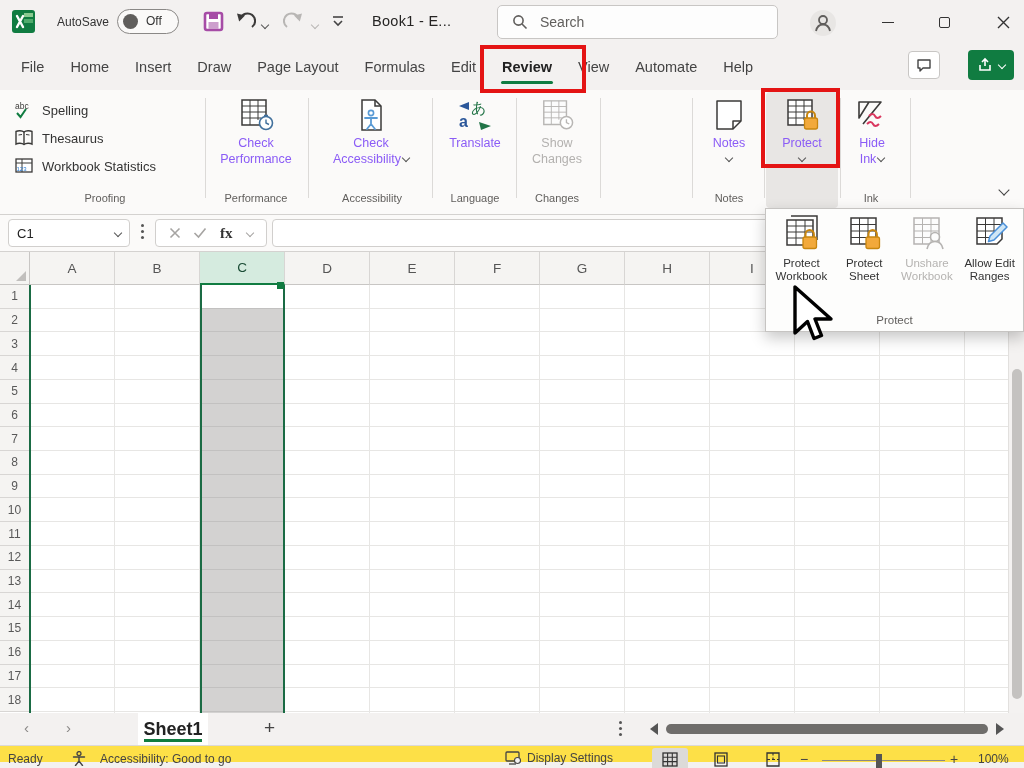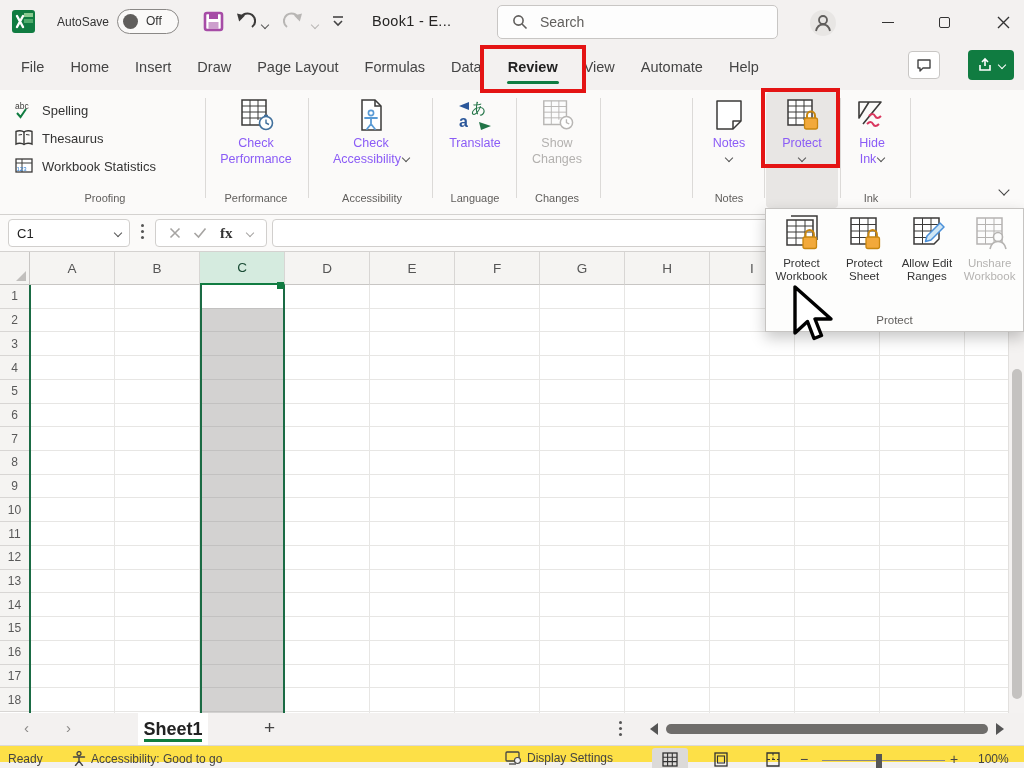--- a/index.html
+++ b/index.html
@@ -82,21 +82,21 @@
 .sheet-tab::after { content:""; position:absolute; left:6px; right:6px; bottom:3px; height:3px; background:#107C41; }
 .addsheet { position:absolute; left:264px; top:4px; font-size:19px; color:#444; }
 .sheet-dots { position:absolute; left:619px; top:8px; }
 .hscroll-left { position:absolute; left:650px; top:10px; border-top:6px solid transparent; border-bottom:6px solid transparent; border-right:8px solid #555; }
 .hscroll-right { position:absolute; left:996px; top:10px; border-top:6px solid transparent; border-bottom:6px solid transparent; border-left:8px solid #555; }
 .hthumb { position:absolute; left:666px; top:11px; width:322px; height:10px; background:#6f6d6b; border-radius:5px; }
 
 
 .statusbar { position:absolute; left:0; top:745px; width:1024px; height:17px; background:#fde047; border-top:1px solid #dbd9d7; font-size:12px; color:#444;padding-left:12px; }
 .sb-ready { position:absolute; left:8px; top:6px; }
-.sb-acc { position:absolute; left:72px; top:5px; display:flex; align-items:center; gap:5px; }
+.sb-acc { position:absolute; left:72px; top:5px; display:flex; align-items:center; gap:14px; }
 .sb-disp { position:absolute; left:505px; top:5px; display:flex; align-items:center; gap:5px; }
 .view-btn { position:absolute; top:2px; width:36px; height:22px; display:flex; align-items:center; justify-content:center; border-radius:3px; }
 .view-btn.active { background:#dcdad8; }
 .zoom-minus { position:absolute; left:800px; top:5px; font-size:14px; color:#444; }
 .zoom-track { position:absolute; left:822px; top:14px; width:123px; height:1px; background:#8a8886; }
 .zoom-handle { position:absolute; left:876px; top:8px; width:6px; height:14px; background:#555; }
 .zoom-plus { position:absolute; left:950px; top:5px; font-size:14px; color:#444; }
 .zoom-pct { position:absolute; left:978px; top:6px; }
 
 
@@ -177,21 +177,21 @@
   </div>
 
   <div class="tabrow">
     <div style="display:flex; height:100%;text-align:center;">
         <div class="mtab">File</div>
         <div class="mtab">Home</div>
         <div class="mtab">Insert</div>
         <div class="mtab">Draw</div>
         <div class="mtab">Page Layout</div>
         <div class="mtab">Formulas</div>
-        <div class="mtab">Data</div>
+        <div class="mtab">Edit</div>
         <div class="mtab active">Review</div>
         <div class="mtab">View</div>
         <div class="mtab">Automate</div>
         <div class="mtab">Help</div>
       </div>
     <div class="comment-btn">
       <svg width="16" height="15" viewBox="0 0 16 15">
         <path d="M2 2 h12 v8 h-7 l-3 3 v-3 h-2 z" fill="none" stroke="#444" stroke-width="1.4" stroke-linejoin="round"></path>
       </svg>
     </div>
@@ -462,37 +462,37 @@
       </div>
       <div class="pm-item">
         <svg width="36" height="36" viewBox="0 0 36 36">
           <path d="M5 3 h25 v21 l-5 5 h-20 z" fill="#fff" stroke="#3b3a39" stroke-width="1.5"></path>
           <path d="M5 9.5 h25 M5 16 h25 M5 22.5 h20 M13.5 3 v26 M22 3 v21" stroke="#3b3a39" stroke-width="1"></path>
           <path d="M22.5 22 v-2.8 a4.2 4.2 0 0 1 8.4 0 V22" fill="none" stroke="#C8860F" stroke-width="2"></path>
           <rect x="20" y="22" width="13.5" height="11.5" rx="2" fill="#F2A93B" stroke="#C8860F" stroke-width="1.3"></rect>
         </svg>
         <div class="pm-label">Protect Sheet</div>
       </div>
-      <div class="pm-item">
-        <svg width="36" height="36" viewBox="0 0 36 36">
-          <path d="M5 3 h25 v21 l-5 5 h-20 z" fill="#fff" stroke="#3b3a39" stroke-width="1.5"></path>
-          <path d="M5 9.5 h25 M5 16 h25 M5 22.5 h20 M13.5 3 v26 M22 3 v21" stroke="#3b3a39" stroke-width="1"></path>
-          <path d="M31 8 l4 4 -13 13 -5.5 1.5 1.5 -5.5 z" fill="#cfe6f5" stroke="#4A90D9" stroke-width="1.5" stroke-linejoin="round"></path>
-        </svg>
-        <div class="pm-label">Allow Edit Ranges</div>
-      </div>
       <div class="pm-item disabled">
         <svg width="36" height="36" viewBox="0 0 36 36">
           <path d="M5 3 h25 v26 h-25 z" fill="#fcfcfc" stroke="#b5b3b1" stroke-width="1.5"></path>
           <path d="M5 9.5 h25 M5 16 h25 M5 22.5 h25 M13.5 3 v26 M22 3 v26" stroke="#b5b3b1" stroke-width="1"></path>
           <circle cx="26" cy="22" r="4.5" fill="#fcfcfc" stroke="#b5b3b1" stroke-width="1.6"></circle>
           <path d="M18 34 c1 -5 4.5 -7.5 8 -7.5 c3.5 0 7 2.5 8 7.5" fill="#fcfcfc" stroke="#b5b3b1" stroke-width="1.6"></path>
         </svg>
         <div class="pm-label">Unshare Workbook</div>
       </div>
+      <div class="pm-item">
+        <svg width="36" height="36" viewBox="0 0 36 36">
+          <path d="M5 3 h25 v21 l-5 5 h-20 z" fill="#fff" stroke="#3b3a39" stroke-width="1.5"></path>
+          <path d="M5 9.5 h25 M5 16 h25 M5 22.5 h20 M13.5 3 v26 M22 3 v21" stroke="#3b3a39" stroke-width="1"></path>
+          <path d="M31 8 l4 4 -13 13 -5.5 1.5 1.5 -5.5 z" fill="#cfe6f5" stroke="#4A90D9" stroke-width="1.5" stroke-linejoin="round"></path>
+        </svg>
+        <div class="pm-label">Allow Edit Ranges</div>
+      </div>
     </div>
     <div class="pm-group">Protect</div>
   </div>
 
   <div class="redbox" id="redbox-review" style="left: 479.688px; top: 45px; width: 105.984px; height: 48px;"></div>
   <div class="redbox" id="redbox-protect"></div>
 
   <svg class="cursor-svg" width="42" height="60" viewBox="0 0 42 60">
     <polygon points="3,2 3,48 15.5,36.5 22,53.5 29.5,50.5 23,34 39,34" fill="#fff" stroke="#000" stroke-width="3.4" stroke-linejoin="round"></polygon>
   </svg>

